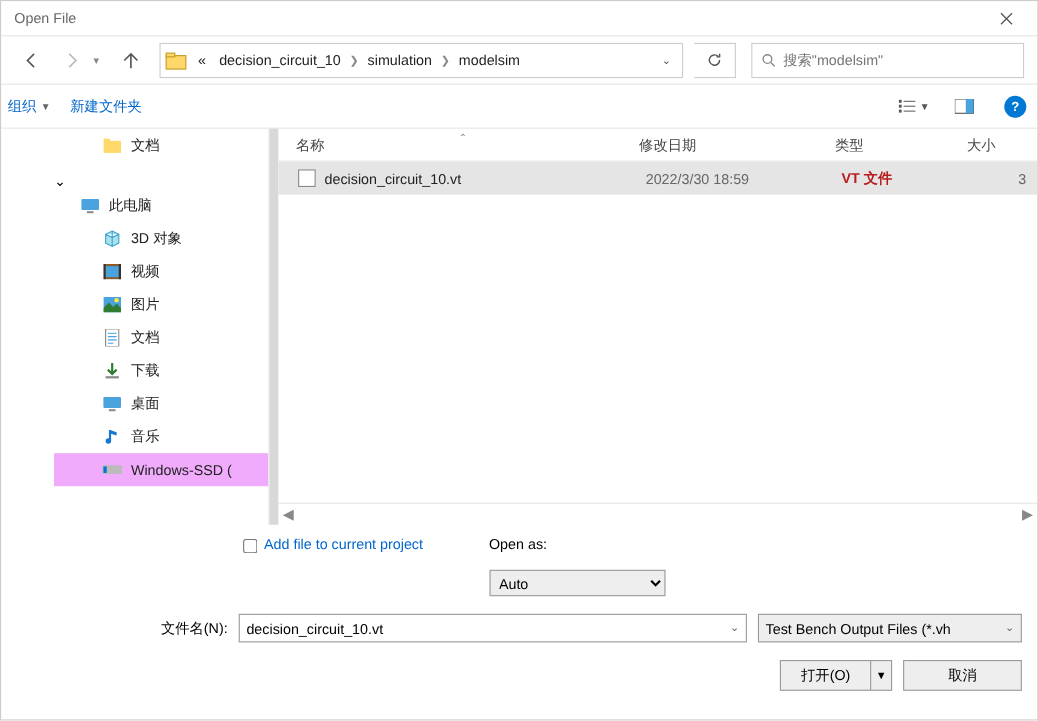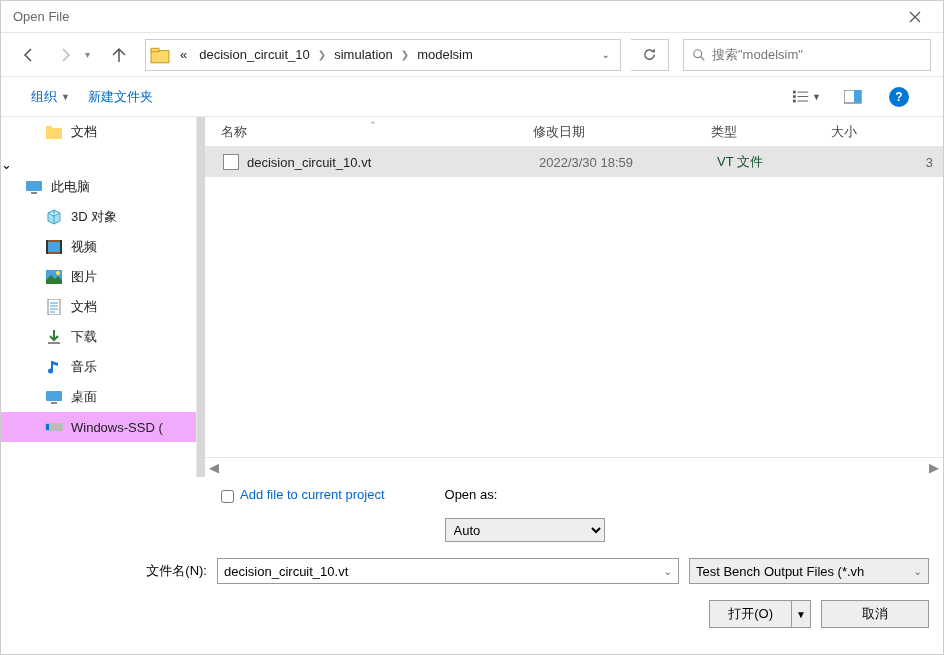--- a/index.html
+++ b/index.html
@@ -15,48 +15,48 @@
 .dropdown-small { width: 14px; font-size: 10px; color: #888; }
 .breadcrumb-box { flex: 1; height: 32px; border: 1px solid #ccc; display: flex; align-items: center; padding: 0 4px; margin: 0 6px; }
 .folder-icon { width: 20px; height: 20px; margin-right: 4px; }
 .crumb { padding: 0 6px; height: 100%; display: flex; align-items: center; color: #222; }
 .crumb-sep { color: #888; font-size: 10px; padding: 0 2px; }
 .crumb-drop { padding: 0 6px; color: #555; font-size: 10px; }
 .refresh-btn { width: 38px; height: 32px; border: 1px solid #ccc; border-left: none; display: flex; align-items: center; justify-content: center; color: #555; }
 .search-box { width: 248px; height: 32px; border: 1px solid #ccc; display: flex; align-items: center; padding: 0 8px; margin-left: 10px; }
 .search-box input { border: none; outline: none; flex: 1; font-size: 13px; color: #666; }
 
-.toolbar { height: 40px; display: flex; align-items: center; padding: 0 30px; gap: 18px; border-bottom: 1px solid #e5e5e5; }
+.toolbar { height: 40px; display: flex; align-items: center; padding: 0 6px; gap: 18px; border-bottom: 1px solid #e5e5e5; }
 .toolbar-item { color: #0066cc; display: flex; align-items: center; gap: 4px; }
 .toolbar-spacer { flex: 1; }
 .toolbar-icon { width: 28px; height: 28px; display: flex; align-items: center; justify-content: center; color: #555; }
 .help-icon { width: 20px; height: 20px; border-radius: 50%; background: #0078d4; color: #fff; display: flex; align-items: center; justify-content: center; font-size: 12px; font-weight: bold; }
 
-.main { display: flex; height: 360px; }
+.main { display: flex; height: 360px; margin-left: 48px; }
 .sidebar { width: 196px; overflow: hidden; border-right: 1px solid #e5e5e5; }
 .resizer { width: 8px; background: #d8d8d8; }
 .side-item { height: 30px; display: flex; align-items: center; padding-left: 24px; gap: 8px; color: #222; }
 .side-item.l1 { padding-left: 44px; }
 .side-item.selected { background: #f0abfc; }
 .side-item-wrap { position: relative; }
 .side-icon { width: 18px; height: 18px; display: flex; align-items: center; justify-content: center; }
 
 .files { flex: 1; display: flex; flex-direction: column; }
 .file-header { height: 30px; display: flex; align-items: center; border-bottom: 1px solid #e5e5e5; color: #444; }
 .fh-name { width: 328px; padding-left: 16px; position: relative; }
 .fh-date { width: 178px; }
 .fh-type { width: 120px; }
 .fh-size { flex: 1; }
 .fh-sort { position: absolute; left: 50%; top: -3px; font-size: 9px; color: #888; }
 .file-list { flex: 1; }
 .file-row { height: 30px; display: flex; align-items: center; background: #e5e5e5; }
 .fr-icon { margin-left: 18px; margin-right: 8px; width: 16px; height: 16px; border: 1px solid #888; background: #fff; }
 .fr-name { width: 292px; color: #222; }
 .fr-date { width: 178px; color: #666; }
-.fr-type { width: 120px; color: #14532d; }
+.fr-type { width: 120px; color: #b91c1c; font-weight: bold; }
 .fr-size { flex: 1; color: #666; text-align: right; padding-right: 10px; }
 .hscroll { height: 20px; border-top: 1px solid #e5e5e5; display: flex; align-items: center; justify-content: space-between; padding: 0 4px; color: #888; font-size: 10px; }
 
 .options { padding: 10px 14px 8px 220px; display: flex; gap: 60px; }
 .checkbox-wrap { display: flex; align-items: flex-start; gap: 6px; }
 .checkbox-wrap input { margin-top: 3px; }
 .checkbox-wrap label { color: #0066cc; max-width: 160px; }
 .openas { display: flex; flex-direction: column; gap: 16px; }
 .openas select { width: 160px; height: 24px; border: 1px solid #999; background: #eee; padding: 0 4px; }
 
@@ -227,36 +227,36 @@
         <span class="side-icon">
           <svg width="16" height="16" viewBox="0 0 16 16">
             <path d="M8 1 V10 M4 7 L8 11 L12 7" stroke="#2e7d32" stroke-width="2" fill="none"></path>
             <rect x="2" y="13" width="12" height="2" fill="#888"></rect>
           </svg>
         </span>
         <span>下载</span>
       </div>
     <div class="side-item l1">
         <span class="side-icon">
+          <svg width="18" height="14" viewBox="0 0 18 14">
+            <rect x="1" y="1" width="16" height="10" fill="#4aa3df" rx="1"></rect>
+            <rect x="6" y="12" width="6" height="2" fill="#888"></rect>
+          </svg>
+        </span>
+        <span>桌面</span>
+      </div>
+    <div class="side-item l1">
+        <span class="side-icon">
           <svg width="14" height="16" viewBox="0 0 14 16">
             <path d="M5 2 V12" stroke="#1976d2" stroke-width="2"></path>
             <circle cx="3.5" cy="12" r="2.5" fill="#1976d2"></circle>
             <path d="M5 2 L11 4 V7 L5 5" fill="#1976d2"></path>
           </svg>
         </span>
         <span>音乐</span>
-      </div>
-    <div class="side-item l1">
-        <span class="side-icon">
-          <svg width="18" height="14" viewBox="0 0 18 14">
-            <rect x="1" y="1" width="16" height="10" fill="#4aa3df" rx="1"></rect>
-            <rect x="6" y="12" width="6" height="2" fill="#888"></rect>
-          </svg>
-        </span>
-        <span>桌面</span>
       </div>
     <div class="side-item l1 selected">
         <span class="side-icon">
           <svg width="18" height="12" viewBox="0 0 18 12">
             <rect x="0" y="2" width="18" height="8" fill="#bbb" rx="1"></rect>
             <rect x="1" y="3" width="3" height="6" fill="#0078d4"></rect>
           </svg>
         </span>
         <span>Windows-SSD (</span>
       </div>

